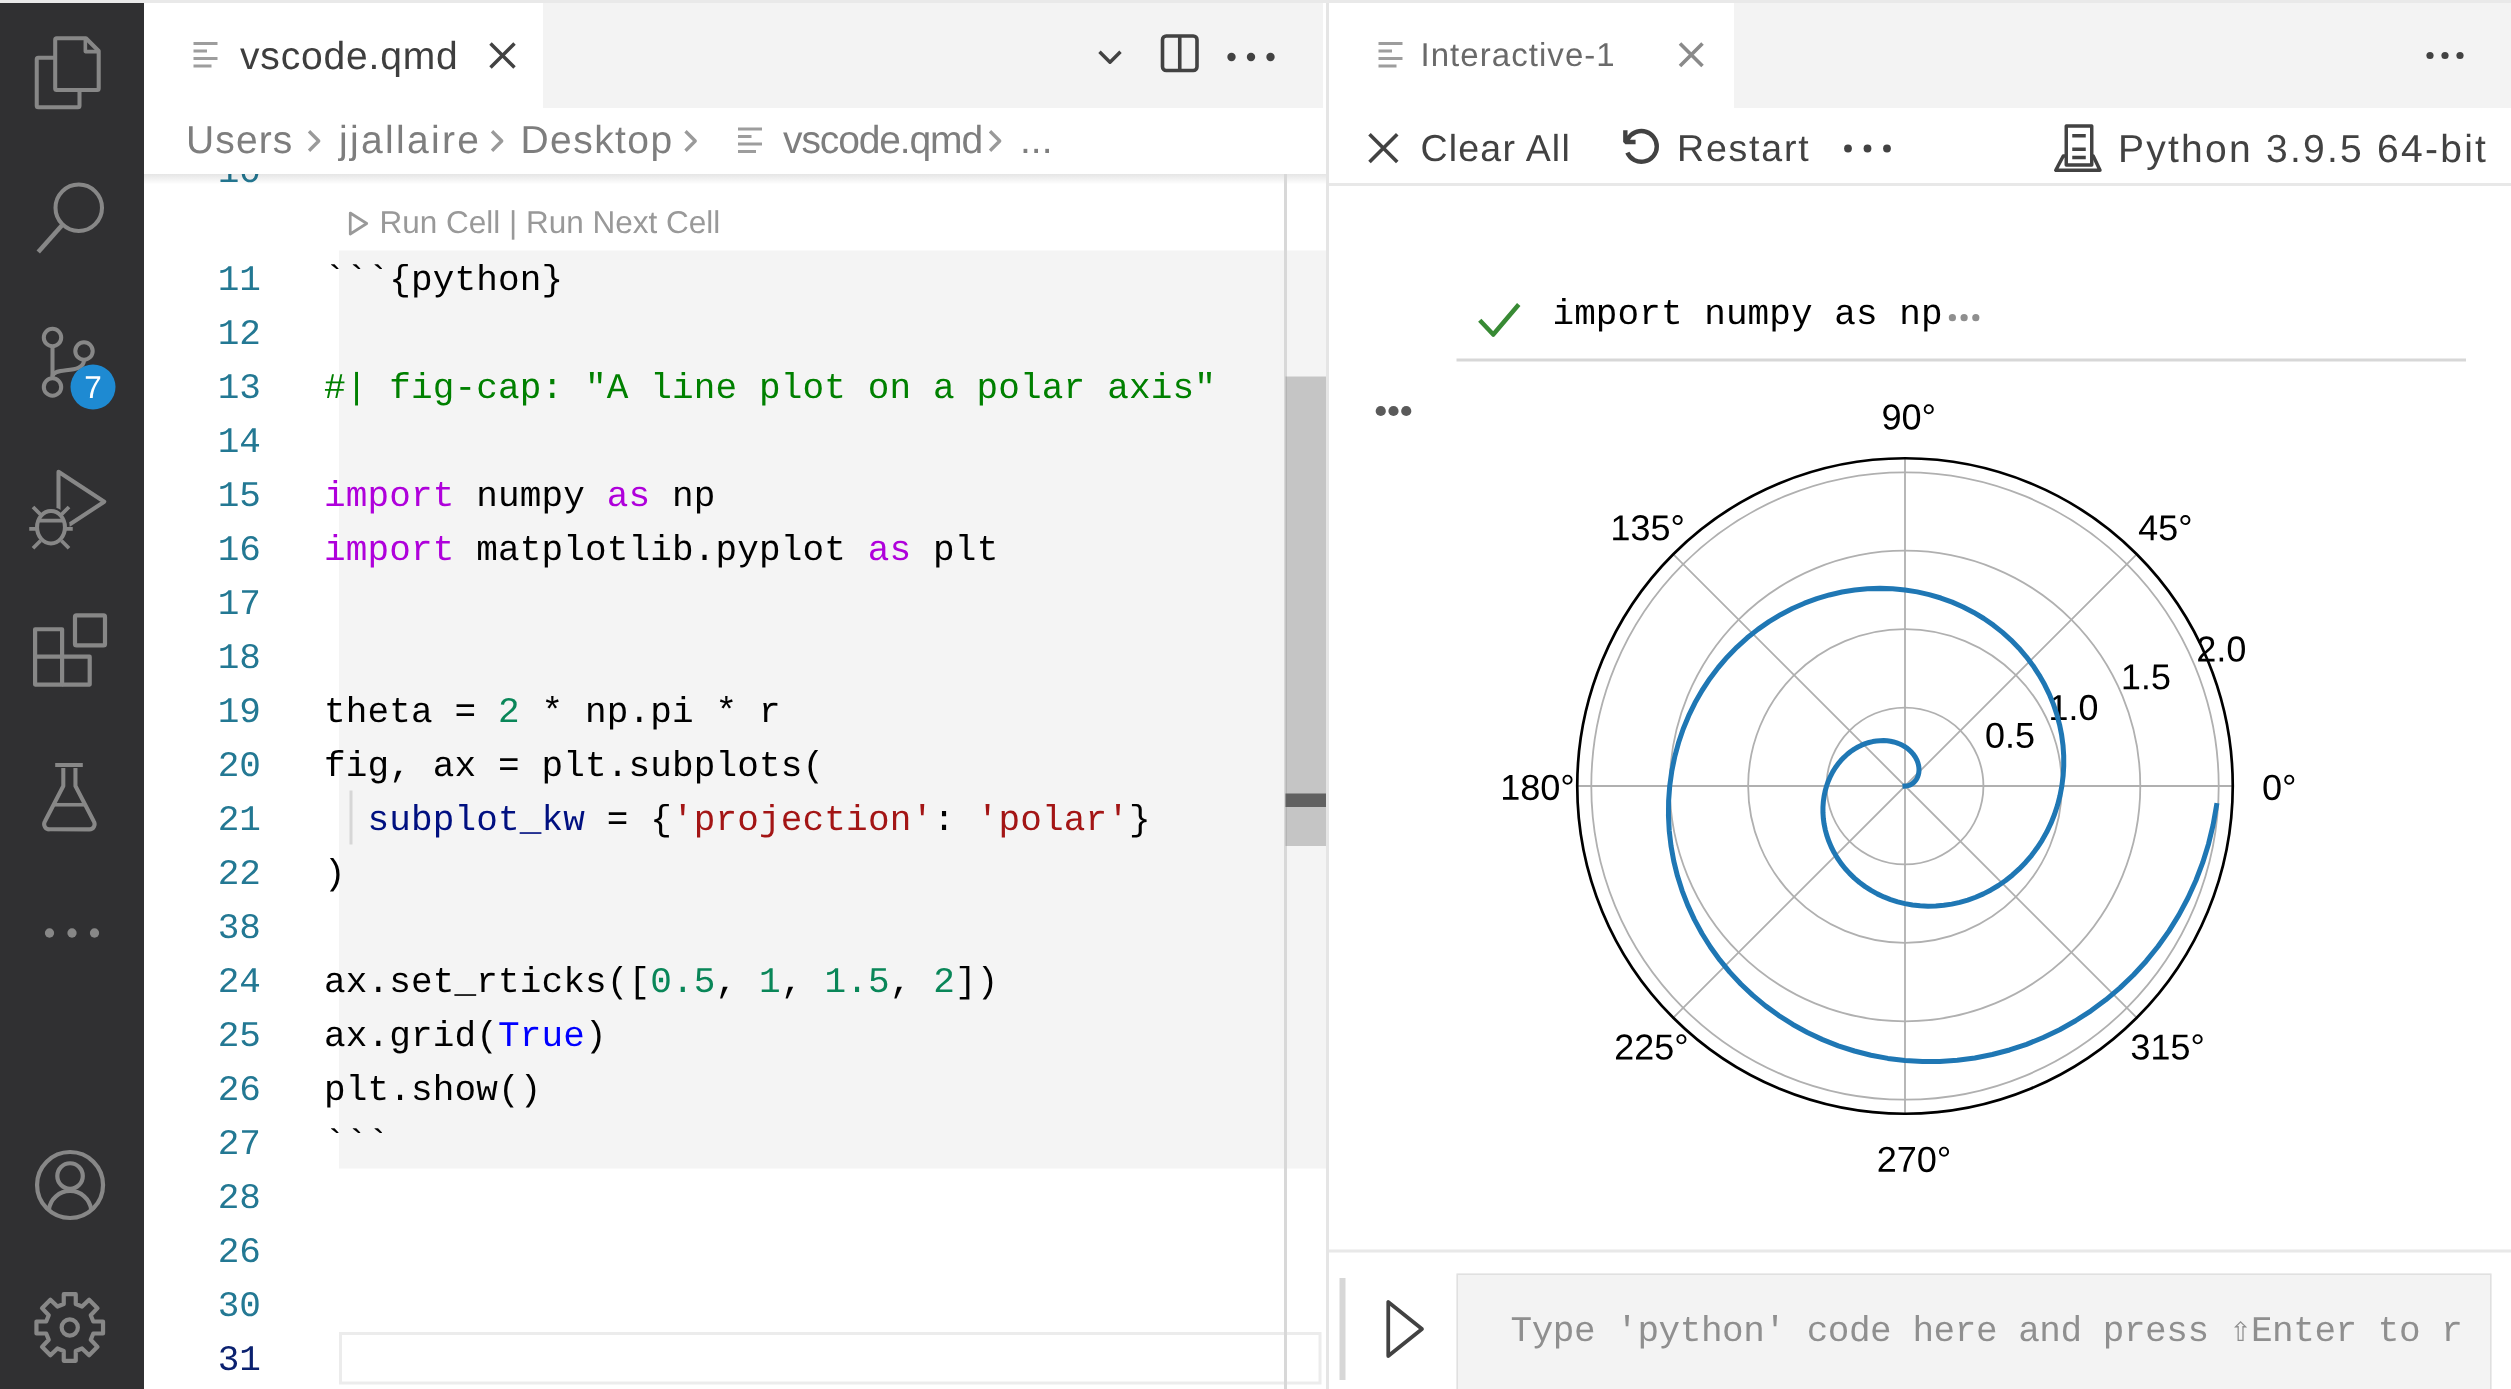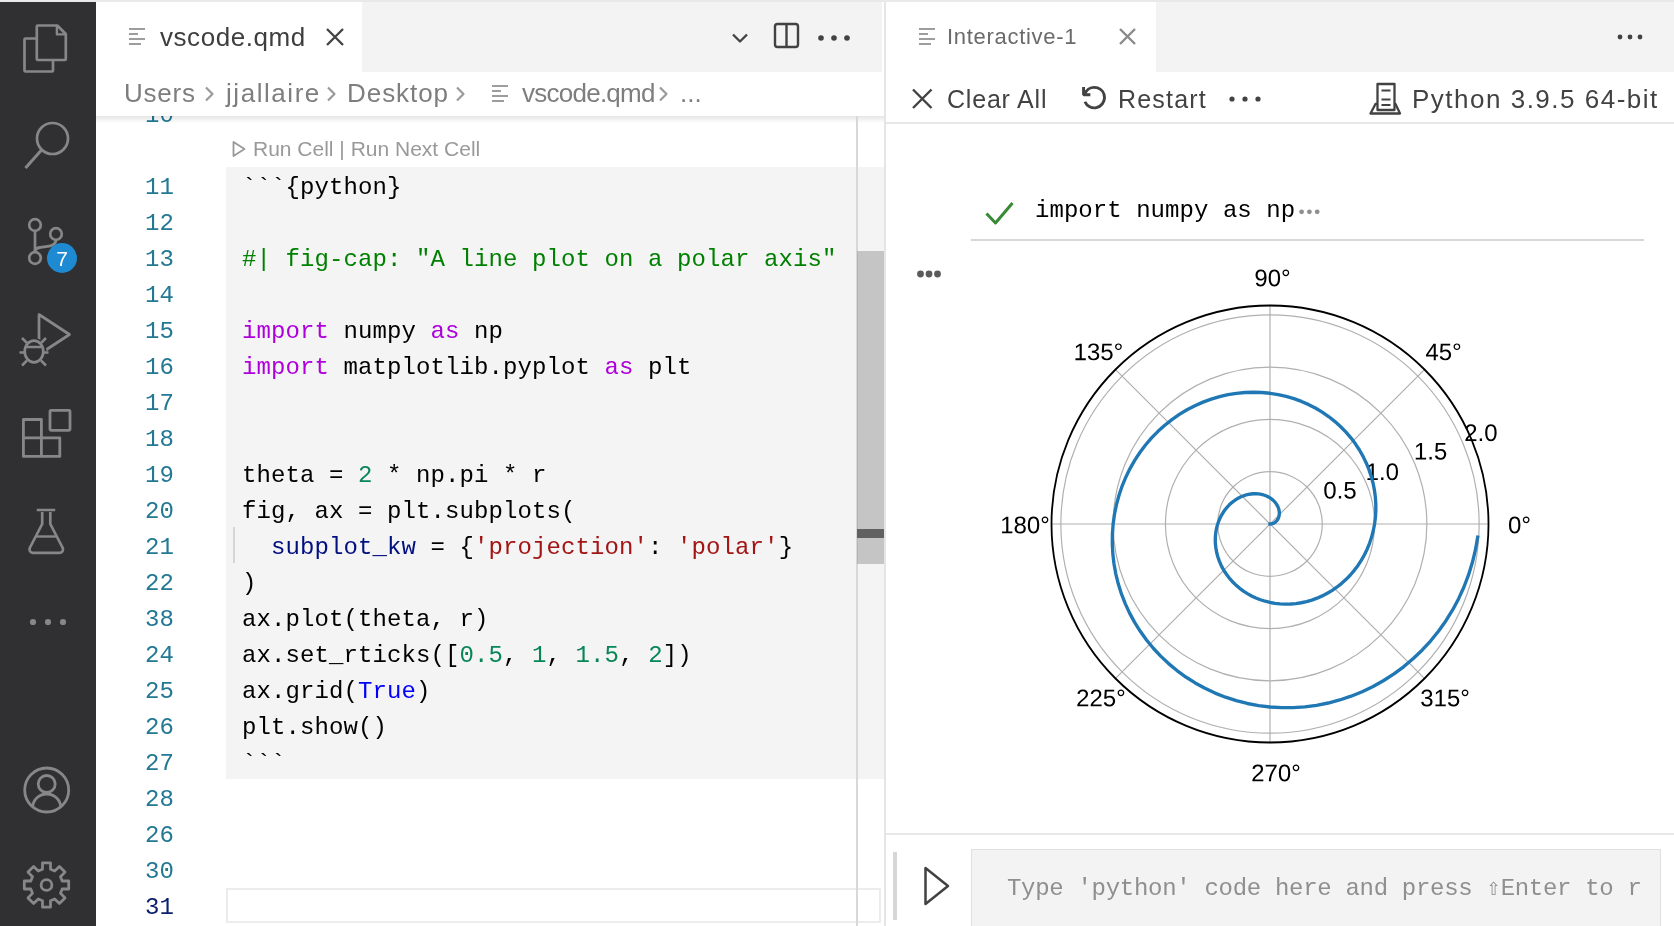--- a/index.html
+++ b/index.html
@@ -1,20 +1,20 @@
 <!DOCTYPE html>
 <html><head><meta charset="utf-8">
 <style>
  * { margin:0; padding:0; box-sizing:border-box; }
  html,body { width:1674px; height:926px; overflow:hidden; background:#fff;
    font-family:"Liberation Sans", sans-serif; -webkit-font-smoothing:antialiased; }
  .abs { position:absolute; }
  #page { position:relative; width:1674px; height:926px; }
  .mono { font-family:"Liberation Mono", monospace; font-size:24px; letter-spacing:0.05px; }
- .cl { position:absolute; left:146px; height:36px; line-height:36px; padding-top:2.5px; white-space:pre;
+ .cl { position:absolute; left:120px; height:36px; line-height:36px; padding-top:2.5px; white-space:pre;
         font-family:"Liberation Mono", monospace; font-size:24px; letter-spacing:0.1px; color:#000; }
  .num { position:absolute; right:710px; height:36px; line-height:36px; padding-top:2.5px; text-align:right;
         font-family:"Liberation Mono", monospace; font-size:24px; letter-spacing:0.05px; }
  .crumb { color:#7e7e7e; font-size:26px; }
 </style></head>
 <body>
 <div id="page">
 
 <div class="abs" style="left:96px;top:0;width:790px;height:926px;background:#fff;border-right:2px solid #e5e5e5">
 
@@ -74,21 +74,20 @@
   <div class="num" style="top:851px;color:#237893">30</div>
   <div class="num" style="top:887px;color:#0b216f">31</div>
   <div class="cl" style="top:167px">```{python}</div>
   <div class="cl" style="top:239px"><span style="color:#008000">#| fig-cap: "A line plot on a polar axis"</span></div>
   <div class="cl" style="top:311px"><span style="color:#AF00DB">import</span> numpy <span style="color:#AF00DB">as</span> np</div>
   <div class="cl" style="top:347px"><span style="color:#AF00DB">import</span> matplotlib.pyplot <span style="color:#AF00DB">as</span> plt</div>
   <div class="cl" style="top:455px">theta = <span style="color:#098658">2</span> * np.pi * r</div>
   <div class="cl" style="top:527px">  <span style="color:#001080">subplot_kw</span> = {<span style="color:#A31515">'projection'</span>: <span style="color:#A31515">'polar'</span>}</div>
   <div class="cl" style="top:491px">fig, ax = plt.subplots(</div>
   <div class="cl" style="top:563px">)</div>
-  <div class="cl" style="top:599px">ax.plot(theta, r)</div>
   <div class="cl" style="top:635px">ax.set_rticks([<span style="color:#098658">0.5</span>, <span style="color:#098658">1</span>, <span style="color:#098658">1.5</span>, <span style="color:#098658">2</span>])</div>
   <div class="cl" style="top:671px">ax.grid(<span style="color:#0000FF">True</span>)</div>
   <div class="cl" style="top:707px">plt.show()</div>
   <div class="cl" style="top:743px">```</div>
   <div class="abs" style="left:157px;top:131px;height:36px;line-height:36px;font-size:21px;color:#999999">Run Cell | Run Next Cell</div>
   <svg class="abs" style="left:134px;top:140px" width="18" height="18" viewBox="0 0 18 18" fill="none">
           <path d="M 3.5 2 L 14.5 9 L 3.5 16 Z" stroke="#999999" stroke-width="1.8" fill="none" stroke-linejoin="round"></path>
         </svg>
  </div>
 

